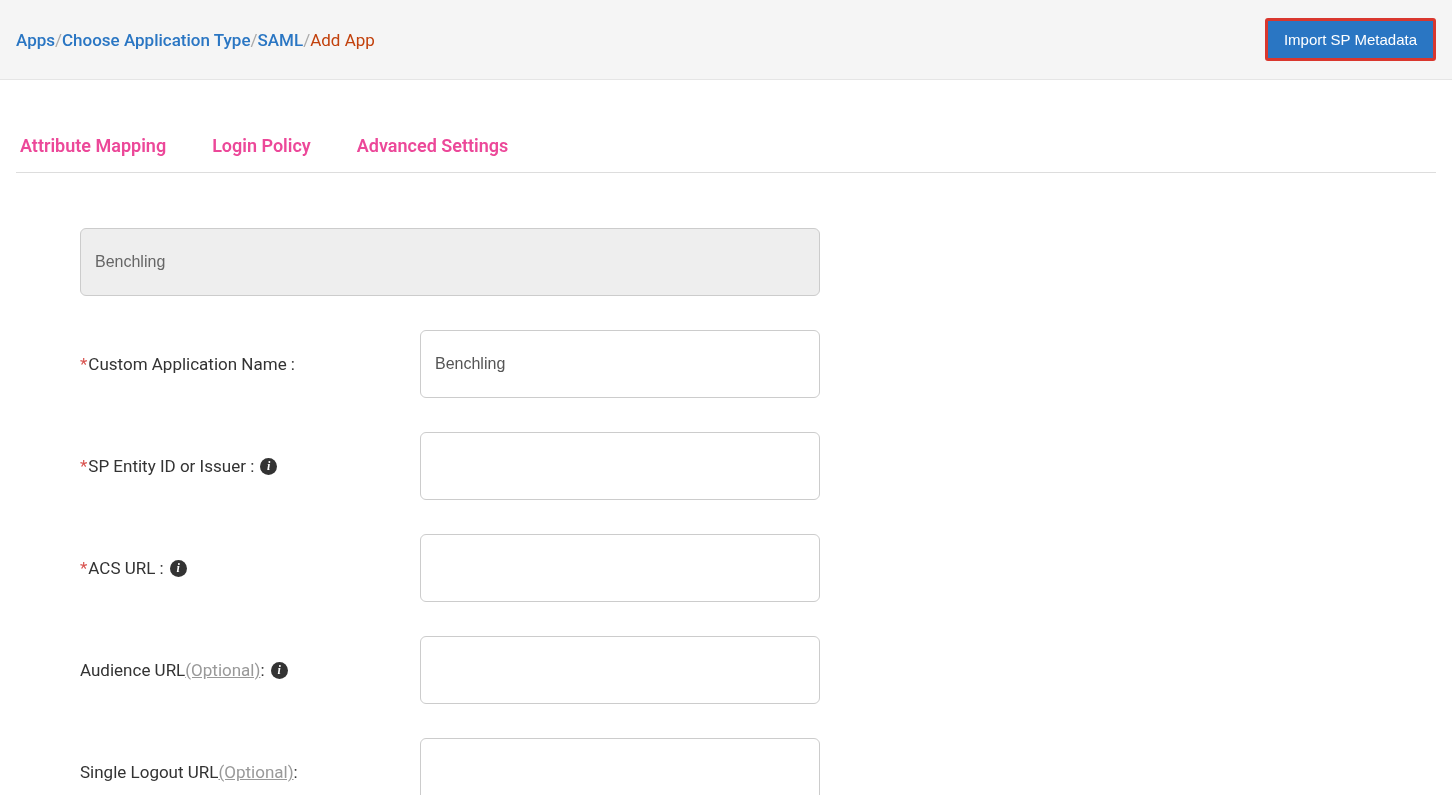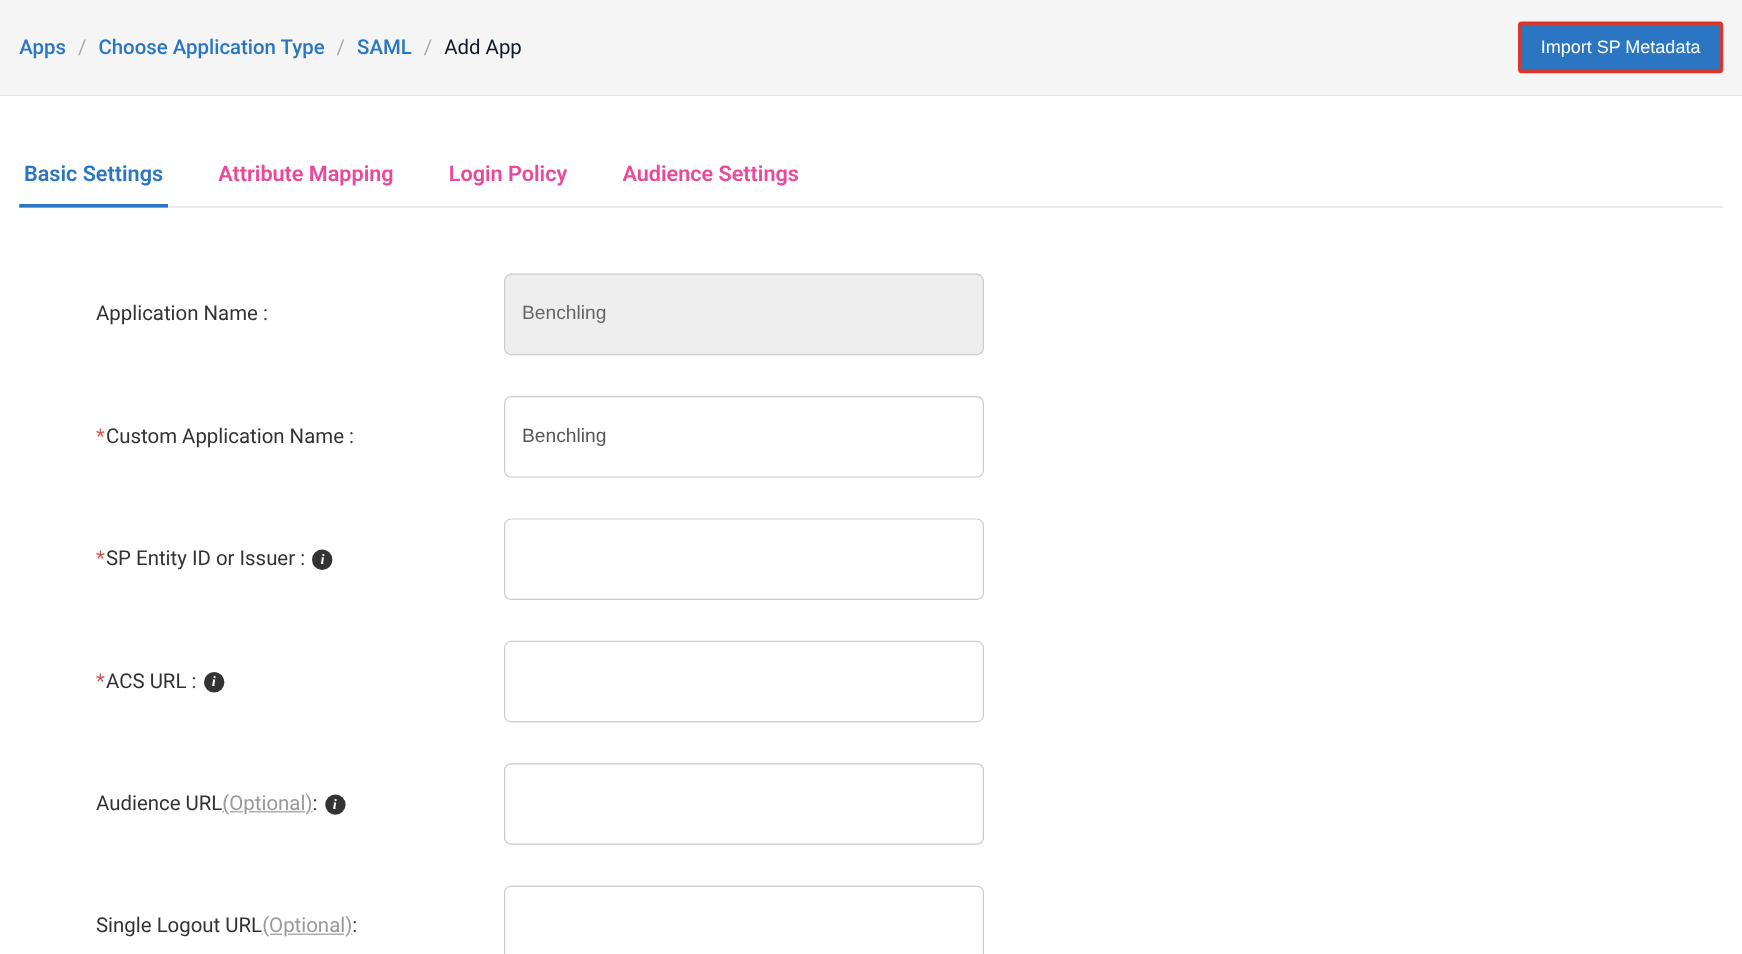--- a/index.html
+++ b/index.html
@@ -17,32 +17,31 @@
       padding: 18px 16px;
       display: flex;
       justify-content: space-between;
       align-items: center;
       border-bottom: 1px solid #e5e5e5;
     }
     .breadcrumb {
       display: flex;
       align-items: center;
       font-size: 17px;
-      gap: 10px;
     }
     .breadcrumb a {
       color: #2a76c3;
       text-decoration: none;
       font-weight: 500;
     }
     .breadcrumb .sep {
       color: #aaa;
     }
     .breadcrumb .current {
-      color: #0f172a;
+      color: #c2410c;
     }
     .header-buttons {
       display: flex;
       gap: 20px;
       justify-content: space-between;
     }
     .btn-primary {
       background: #2a76c3;
       color: #fff;
       border: none;
@@ -172,32 +171,28 @@
     <a href="#">SAML</a>
     <span class="sep">/</span>
     <span class="current">Add App</span>
   </div>
   <div class="header-buttons">
     <button class="btn-primary btn-highlighted">Import SP Metadata</button>
   </div>
 </div>
 
 <div class="tabs">
-  <div class="tab active">Basic Settings</div>
   <div class="tab">Attribute Mapping</div>
   <div class="tab">Login Policy</div>
-  <div class="tab">Audience Settings</div>
+  <div class="tab">Advanced Settings</div>
 </div>
 
 <div class="form-area">
 
   <div class="form-row">
-    <div class="form-label">
-      <span>Application Name :</span>
-    </div>
     <div class="form-control">
       <input type="text" class="input-text" disabled="" value="Benchling" style="">
     </div>
   </div>
 
   <div class="form-row">
     <div class="form-label">
       <span class="required">*</span>
         <span>Custom Application Name :</span>
     </div>

